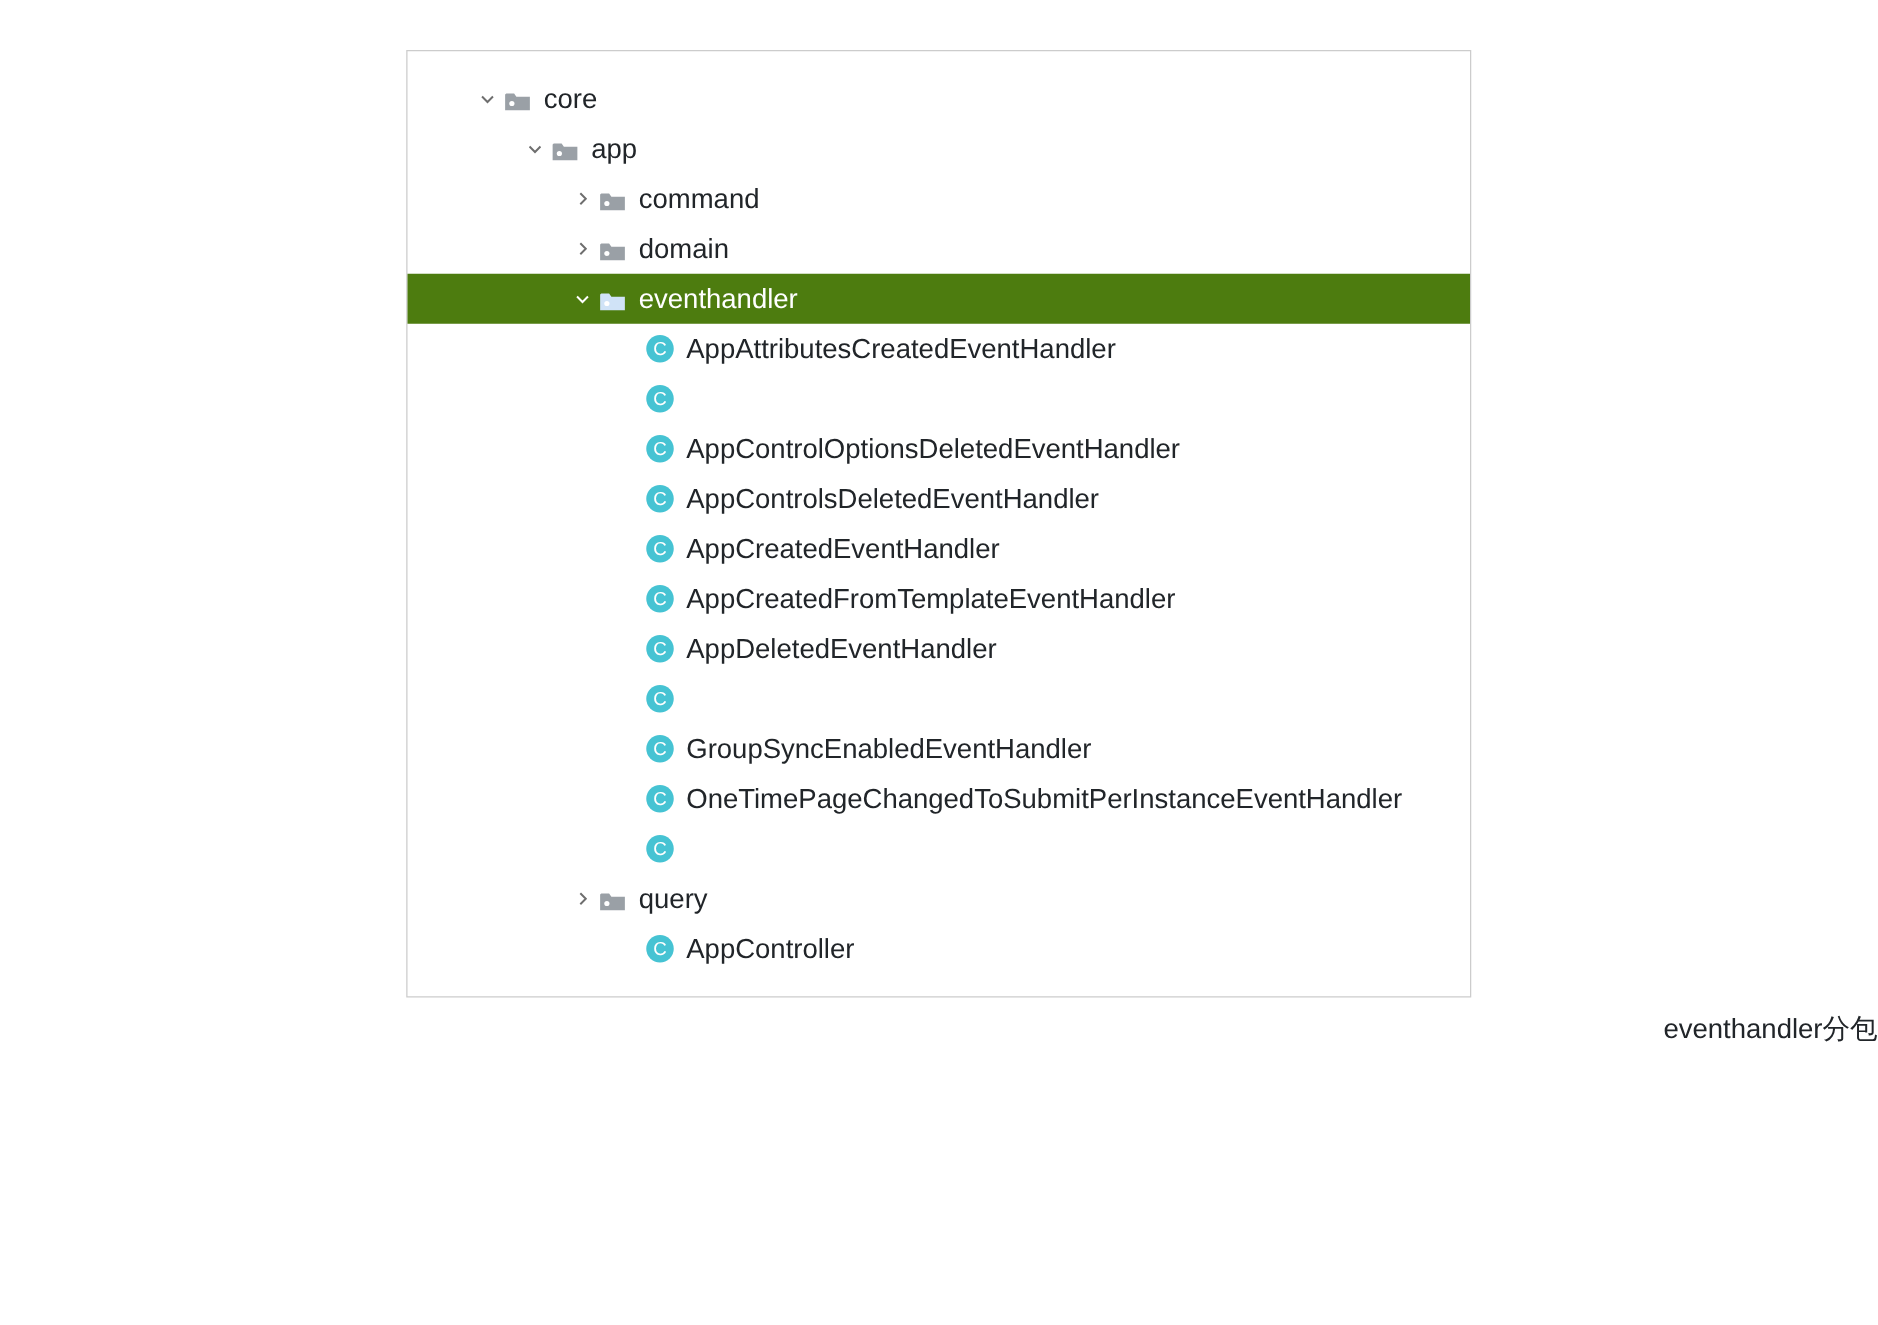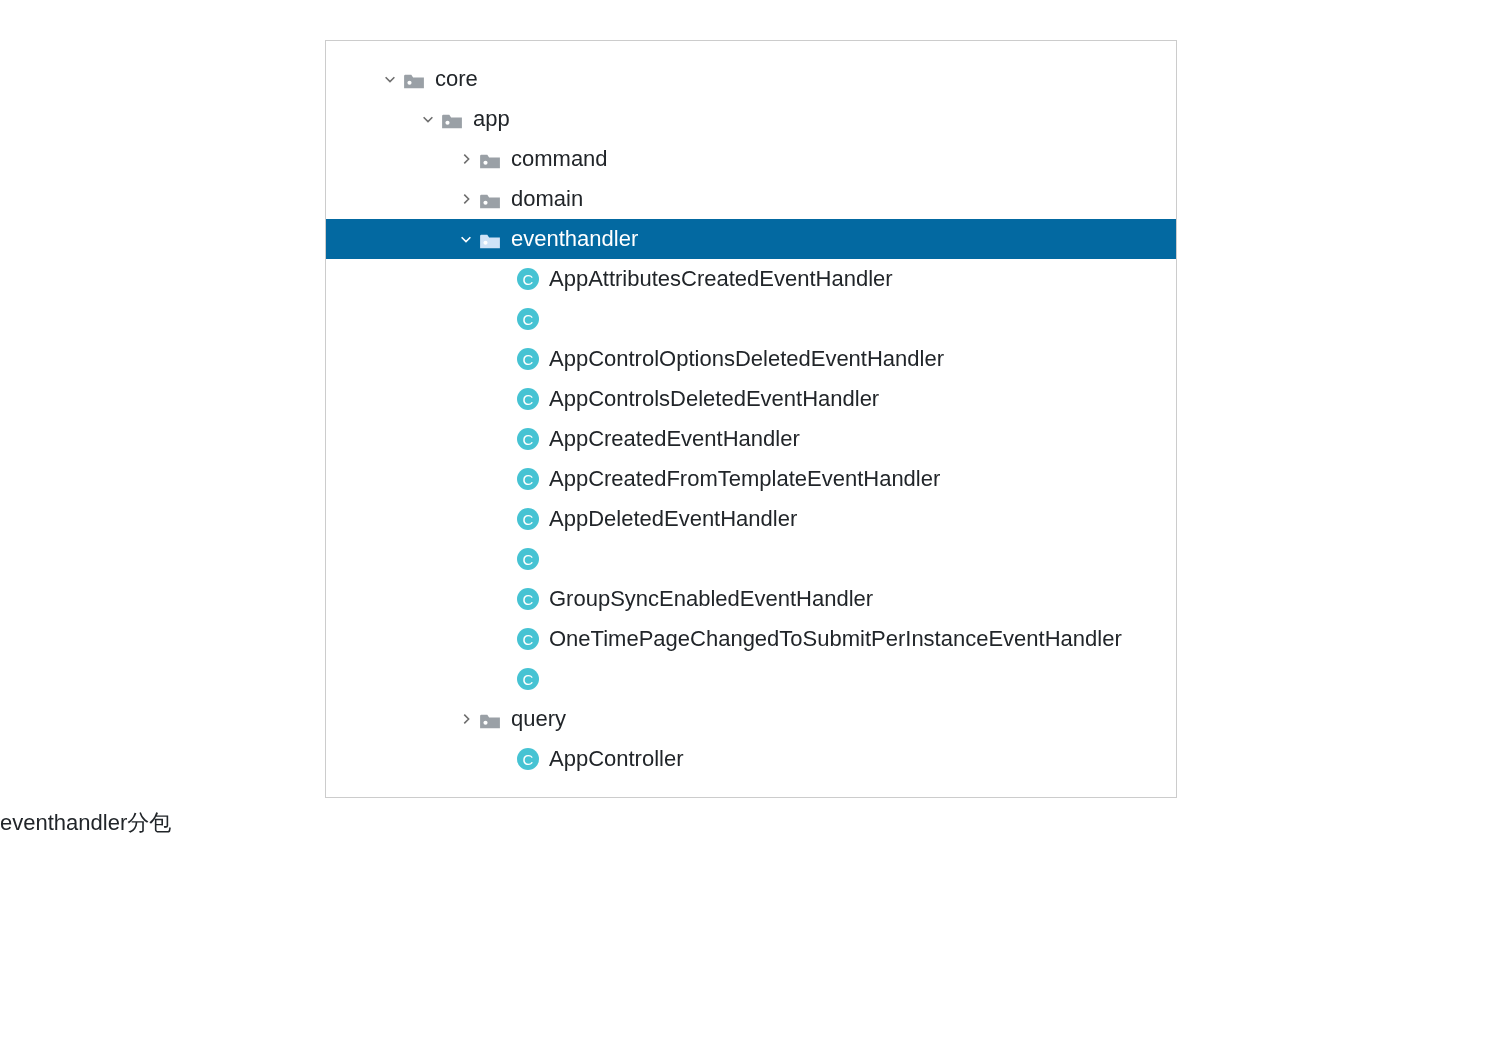--- a/index.html
+++ b/index.html
@@ -23,21 +23,21 @@
     }
     .row {
       display: flex;
       align-items: center;
       height: 40px;
       padding-left: 55px;
       white-space: nowrap;
       overflow: hidden;
     }
     .row.selected {
-      background: #0369a1;
+      background: #4d7c0f;
       color: #fff;
       text-align: right;
     }
     .row.selected .label {
       color: #fff;
     }
     .chev {
       width: 18px;
       display: inline-flex;
       align-items: center;
@@ -86,21 +86,21 @@
       font-size: 15px;
       font-weight: 500;
       line-height: 1;
       font-family: Arial, sans-serif;
     }
     .label {
       padding-left: 6px;
       color: #212529;
     }
     .caption {
-      text-align: left;
+      text-align: right;
       margin-top: 10px;
       font-size: 22px;
       color: #212529;
     }
   </style>
 </head>
 <body>
 
 <div class="panel" id="panel">
     <div class="row">

